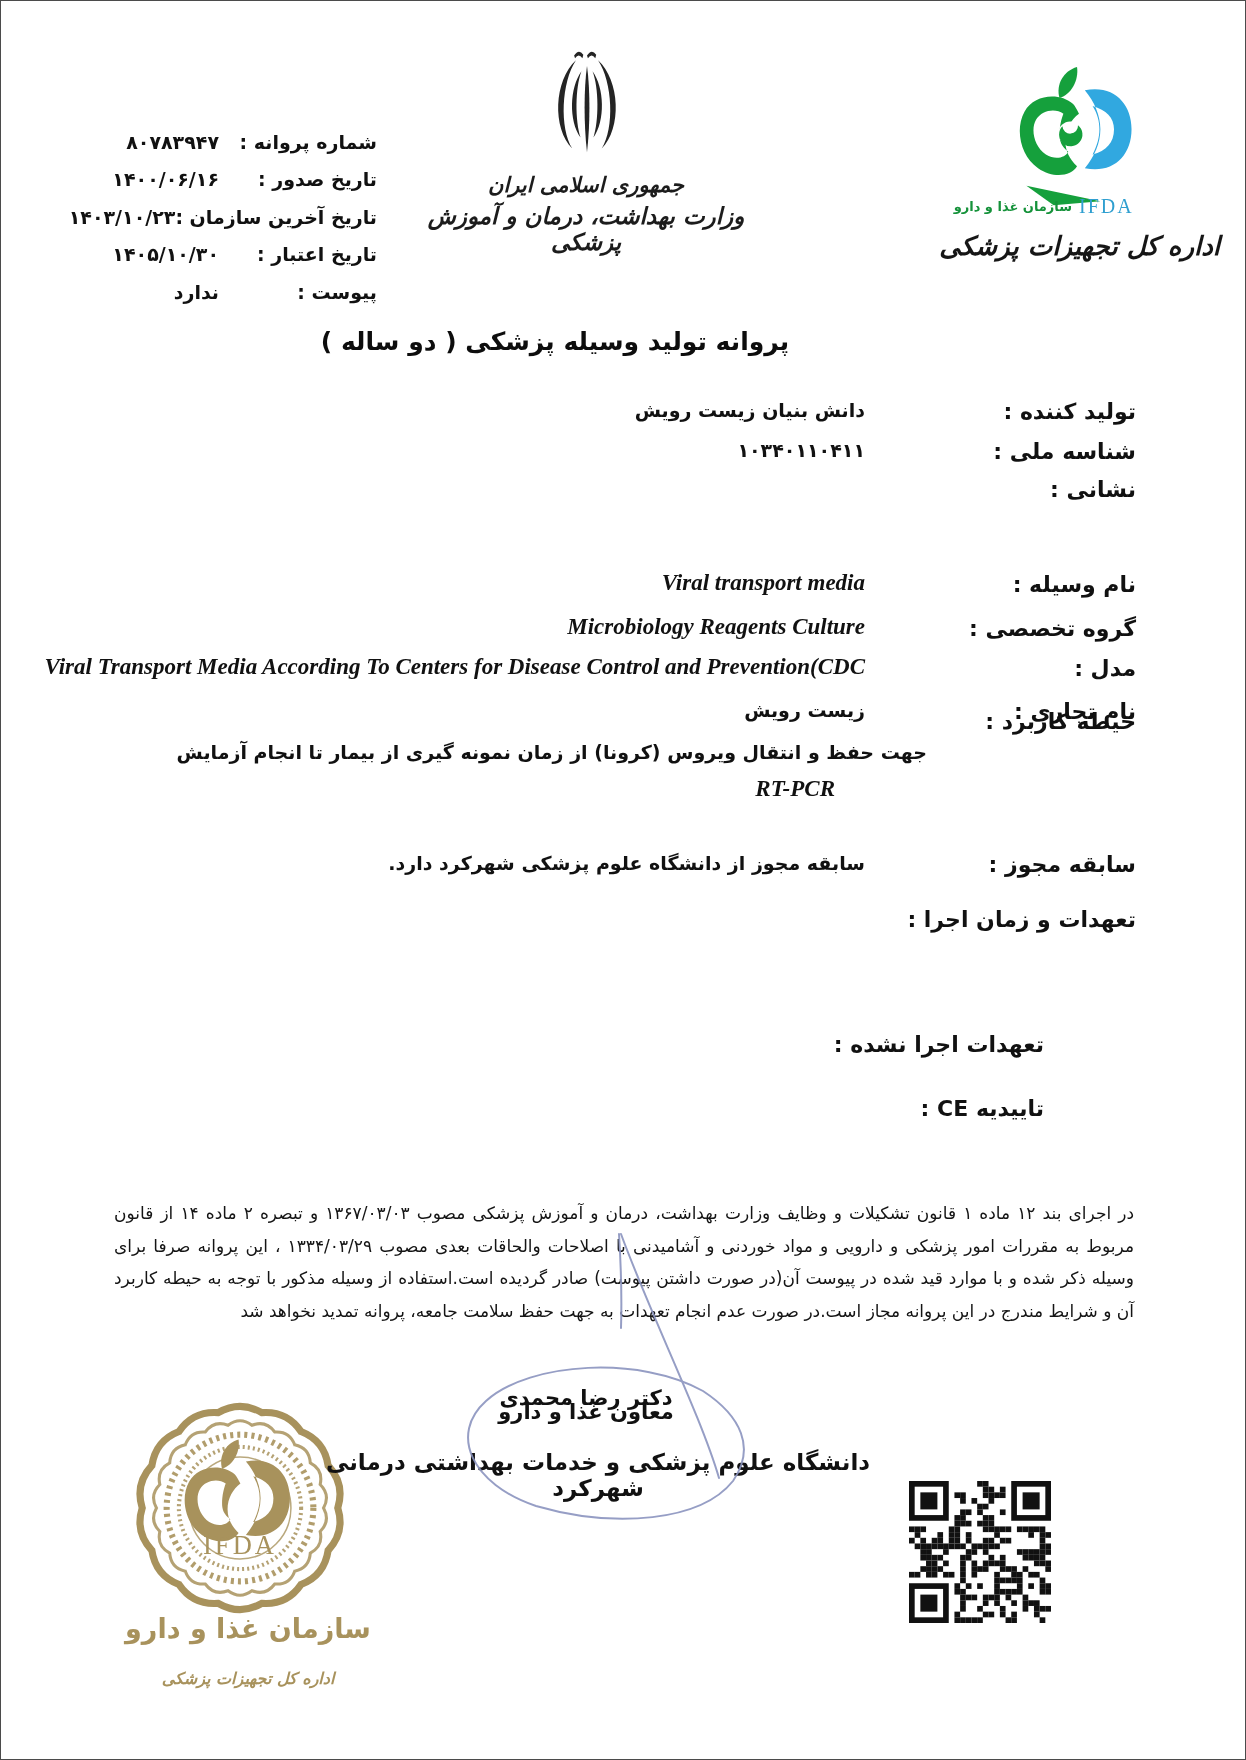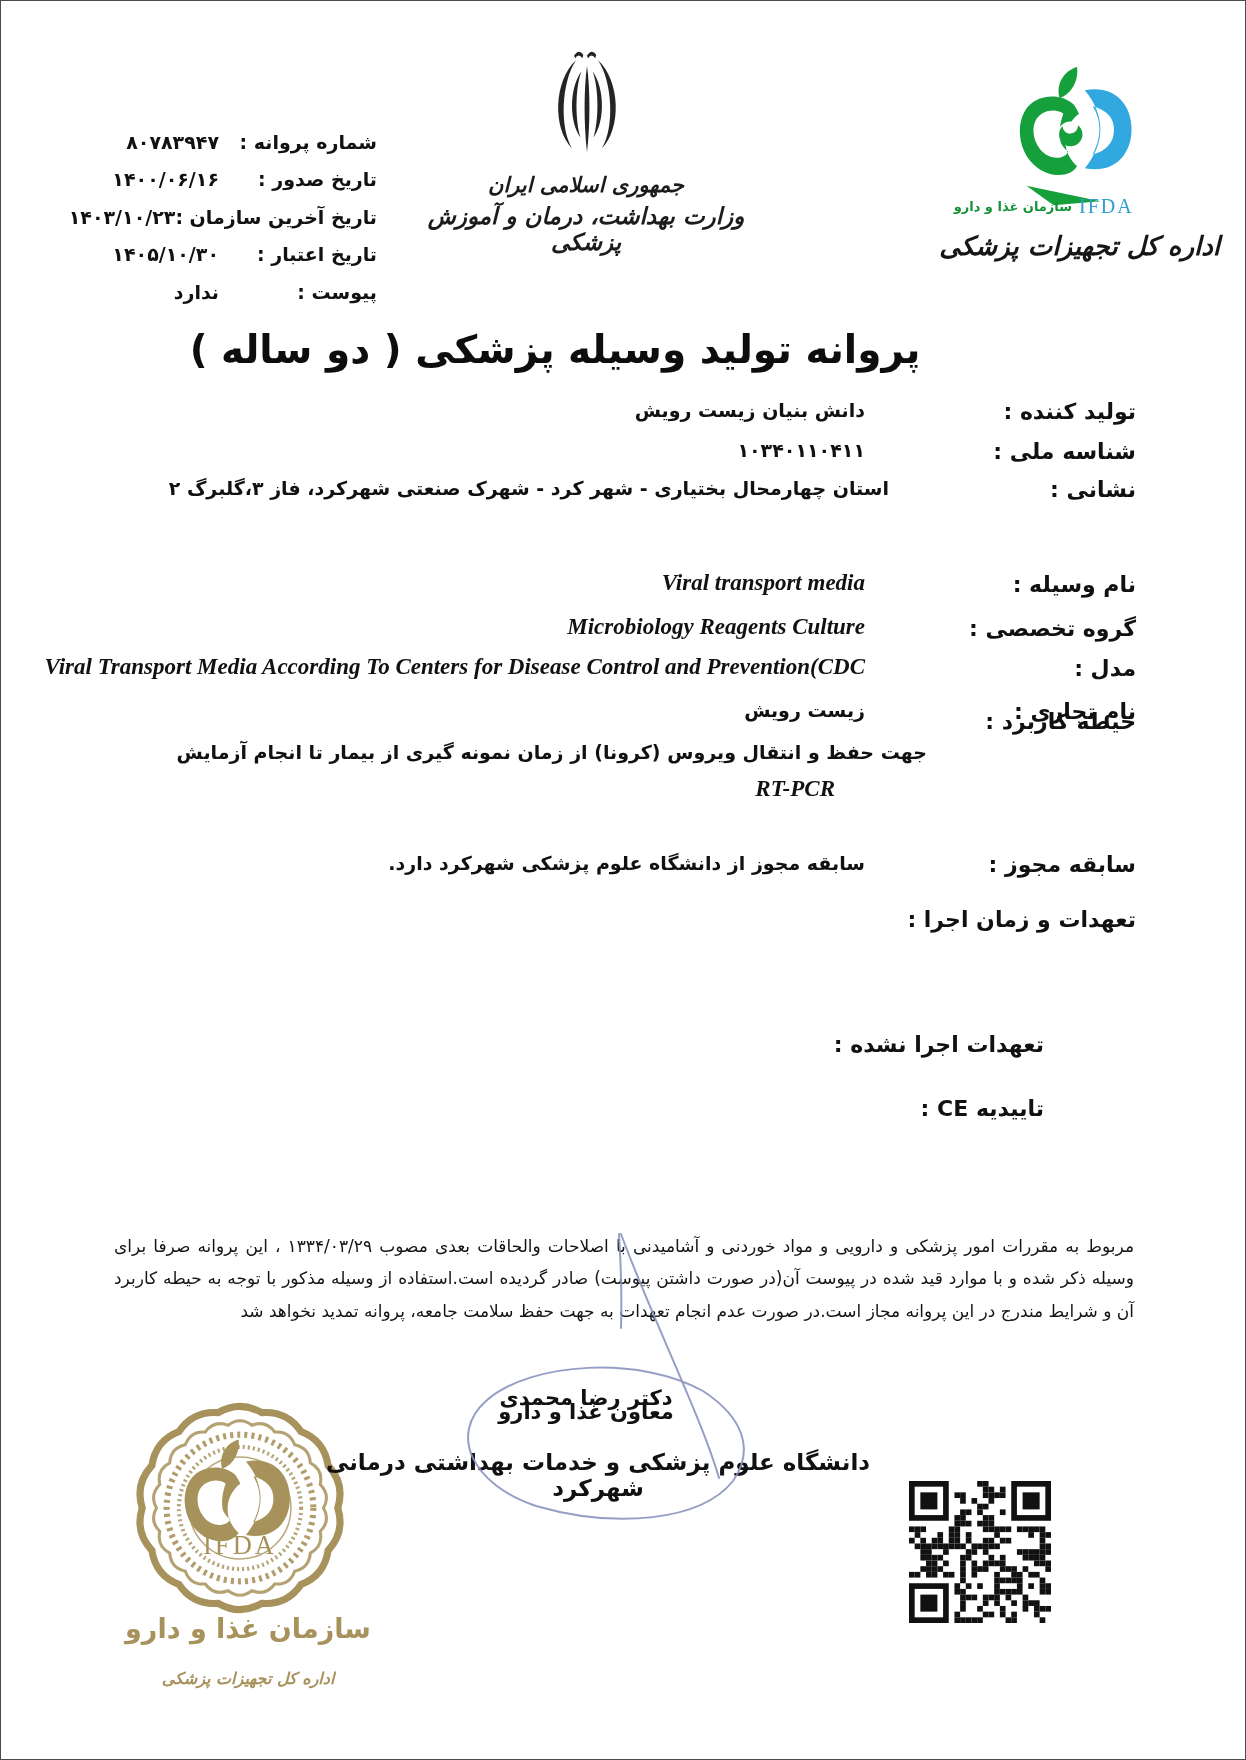--- a/index.html
+++ b/index.html
@@ -22,21 +22,21 @@
               font-size:23px; font-weight:bold; color:#1c1c1c; }
   
   .ifda-logo { position:absolute; left:1012px; top:64px; width:130px; height:146px; }
   .ifda-org { position:absolute; right:173px; top:198px; font-size:13px; font-weight:bold; color:#15923a; white-space:nowrap; }
   .ifda-acronym { position:absolute; left:1078px; top:194px; font-size:20px; letter-spacing:2px;
                   font-family:"Liberation Serif", "DejaVu Serif", serif; color:#2f9fd0; direction:ltr; }
   .ifda-office { position:absolute; right:25px; top:230px; width:260px; text-align:center;
                  font-size:26px; font-weight:bold; color:#161616; white-space:nowrap; }
   
   .doc-title { position:absolute; left:0; top:326px; width:1108px; text-align:center;
-               font-size:39px; font-weight:bold; color:#0d0d0d; }
+               font-size:25px; font-weight:bold; color:#0d0d0d; }
   
   .flabel { position:absolute; right:109px; font-size:22px; font-weight:bold; color:#111; white-space:nowrap; }
   .flabel.indent { right:201px;text-align:center; }
   .fvalue { position:absolute; font-size:19px; font-weight:bold; color:#111; white-space:nowrap; }
   .fvalue.latin { direction:ltr; font-family:"Liberation Serif", "DejaVu Serif", serif;
                   font-weight:600; font-size:23px;font-style:italic; }
   
   .legal-line { position:absolute; left:113px; width:1020px; font-size:17px; color:#141414;
                 text-align:justify; text-align-last:justify; }
   .legal-line.last { text-align-last:right; }
@@ -115,21 +115,20 @@
 
   <div class="doc-title">پروانه تولید وسیله پزشکی  ( دو ساله )</div>
 
   <div class="flabel" style="top:398px">تولید کننده :</div>
   <div class="fvalue" style="top:398px; right:380px">دانش بنیان زیست رویش</div>
 
   <div class="flabel" style="top:438px">شناسه ملی :</div>
   <div class="fvalue" style="top:438px; right:380px">۱۰۳۴۰۱۱۰۴۱۱</div>
 
   <div class="flabel" style="top:476px">نشانی :</div>
-  <div class="fvalue" style="top:476px; right:356px">استان چهارمحال بختیاری - شهر کرد - شهرک صنعتی شهرکرد، فاز ۳،گلبرگ ۲</div>
 
   <div class="flabel" style="top:571px">نام وسیله :</div>
   <div class="fvalue latin" style="top:569px; right:380px">Viral transport media</div>
 
   <div class="flabel" style="top:615px">گروه تخصصی :</div>
   <div class="fvalue latin" style="top:613px; right:380px">Microbiology Reagents Culture</div>
 
   <div class="flabel" style="top:655px">مدل :</div>
   <div class="fvalue latin" style="top:653px; right:380px">Viral Transport Media According To Centers for Disease Control and Prevention(CDC</div>
 
@@ -142,20 +141,21 @@
 
   <div class="flabel" style="top:851px">سابقه مجوز :</div>
   <div class="fvalue" style="top:851px; right:380px">سابقه مجوز از دانشگاه علوم پزشکی شهرکرد دارد.</div>
 
   <div class="flabel" style="top:906px">تعهدات و زمان اجرا :</div>
 
   <div class="flabel indent" style="top:1031px">تعهدات اجرا نشده :</div>
 
   <div class="flabel indent" style="top:1095px">تاییدیه CE :</div>
 
+  <div class="legal-line" style="top:1202px">در اجرای بند ۱۲ ماده ۱ قانون تشکیلات و وظایف وزارت بهداشت، درمان و آموزش پزشکی مصوب ۱۳۶۷/۰۳/۰۳ و تبصره ۲ ماده ۱۴ از قانون</div>
   <div class="legal-line" style="top:1235px">مربوط به مقررات امور پزشکی و دارویی و مواد خوردنی و آشامیدنی با اصلاحات والحاقات بعدی مصوب ۱۳۳۴/۰۳/۲۹ ، این پروانه صرفا برای</div>
   <div class="legal-line" style="top:1267px">وسیله ذکر شده و با موارد قید شده در پیوست آن(در صورت داشتن پیوست) صادر گردیده است.استفاده از وسیله مذکور با توجه به حیطه کاربرد</div>
   <div class="legal-line last" style="top:1300px">آن و شرایط مندرج در این پروانه مجاز است.در صورت عدم انجام تعهدات به جهت حفظ سلامت جامعه، پروانه تمدید نخواهد شد</div>
 
   <div class="sig-name">دکتر رضا محمدی</div>
   <div class="sig-role">معاون غذا و دارو</div>
   <div class="sig-org">دانشگاه علوم پزشکی و خدمات بهداشتی درمانی شهرکرد</div>
   <svg class="sig-svg" viewBox="0 0 330 310" aria-hidden="true">
     <g fill="none" stroke="#8b94bf" stroke-width="2" opacity="0.9" stroke-linecap="round">
       <path d="M178,8 C180,40 181,70 180,102"></path>

